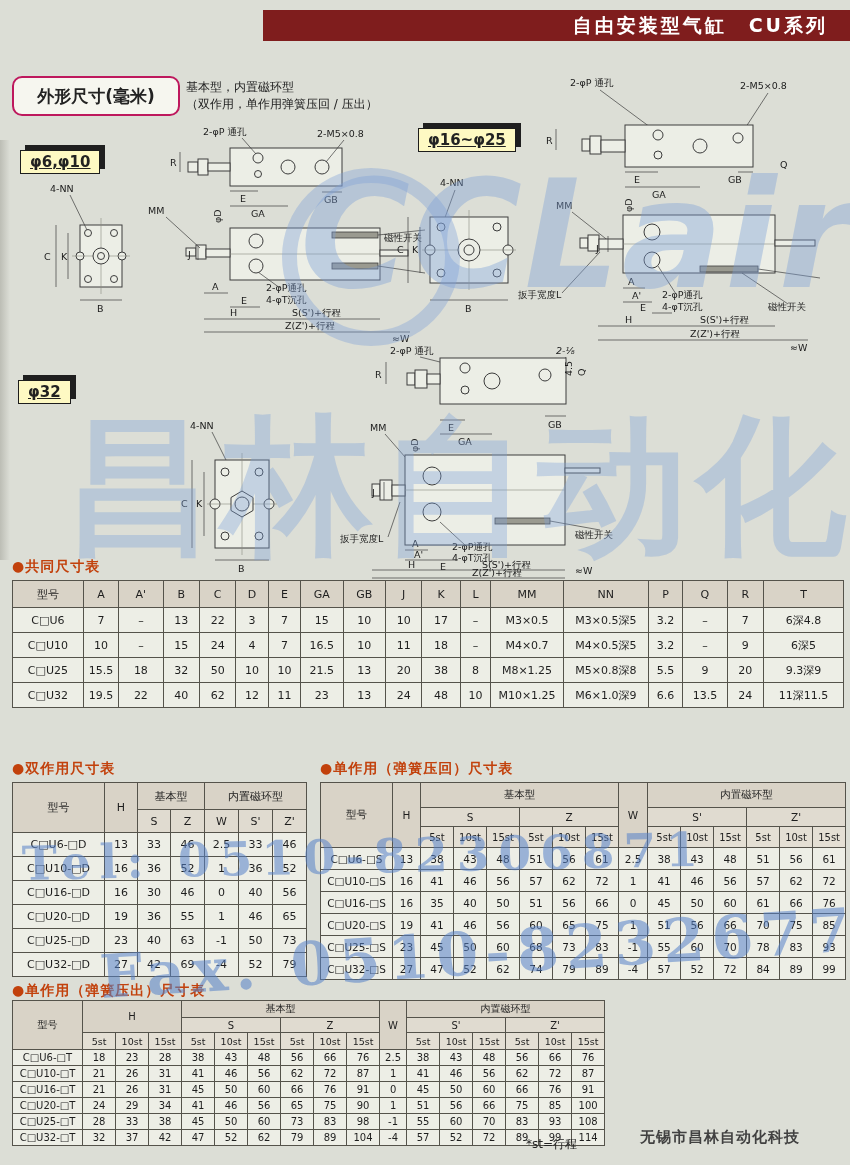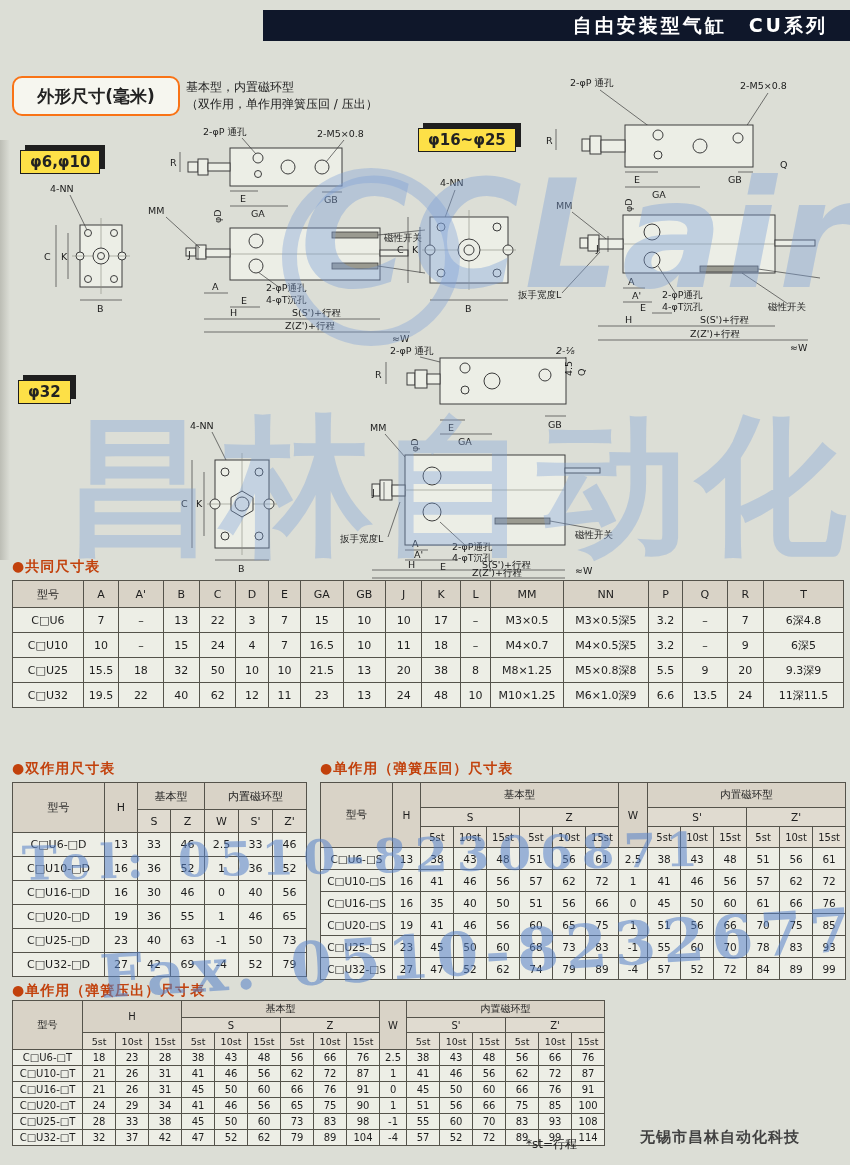--- a/index.html
+++ b/index.html
@@ -1,30 +1,30 @@
 <!DOCTYPE html>
 <html><head>
 <meta charset="utf-8">
 <style>
   html,body{margin:0;padding:0;}
   body{width:850px;height:1165px;overflow:hidden;background:#dcded6;position:relative;
        font-family:"DejaVu Sans","Liberation Sans",sans-serif;color:#222;}
   .abs{position:absolute;}
   
-  #topbar{left:263px;top:10px;width:587px;height:31px;background:#0f172a;display:flex;
+  #topbar{left:263px;top:10px;width:587px;height:31px;background:#7f1d1d;display:flex;
           align-items:center;justify-content:flex-end;padding-right:22px;box-sizing:border-box;z-index:2;}
   #topbar span{color:#fff;font-size:19px;font-weight:bold;letter-spacing:3px;}
   
-  #secbox{left:12px;top:76px;width:164px;height:36px;background:#f6f6ef;border:2px solid #f97316;
+  #secbox{left:12px;top:76px;width:164px;height:36px;background:#f6f6ef;border:2px solid #be185d;
           border-radius:10px;display:flex;align-items:center;justify-content:center;
           font-size:17px;font-weight:bold;z-index:2;}
   #subt{left:186px;top:79px;font-size:12px;line-height:17px;z-index:2;}
   
-  .tagbox{position:absolute;background:#fde047;border:1.5px solid #1d1d1d;box-shadow:5px -5px 0 #1f1f1f;
-          font-size:15px;font-weight:bold;padding:2px 9px;z-index:3;}
+  .tagbox{position:absolute;background:#fef9c3;border:1.5px solid #1d1d1d;box-shadow:5px -5px 0 #1f1f1f;
+          font-size:15px;font-weight:bold;padding:2px 9px;z-index:3;text-decoration:underline;}
   #tag-small{left:20px;top:150px;}
   #tag-mid{left:418px;top:128px;}
   #tag-large{left:18px;top:380px;}
   
   #drawings{left:0;top:60px;width:850px;height:530px;z-index:1;}
   #drawings .ln{stroke:#3c3c3c;fill:none;stroke-width:1;}
   #drawings .fl{fill:#eceee6;stroke:#3c3c3c;stroke-width:1;}
   #drawings .sw{fill:#9a9a90;stroke:#3c3c3c;stroke-width:.8;}
   #drawings .thin{stroke:#8b8b80;stroke-width:.6;}
   #drawings .dim{stroke:#3c3c3c;stroke-width:.7;fill:none;}

